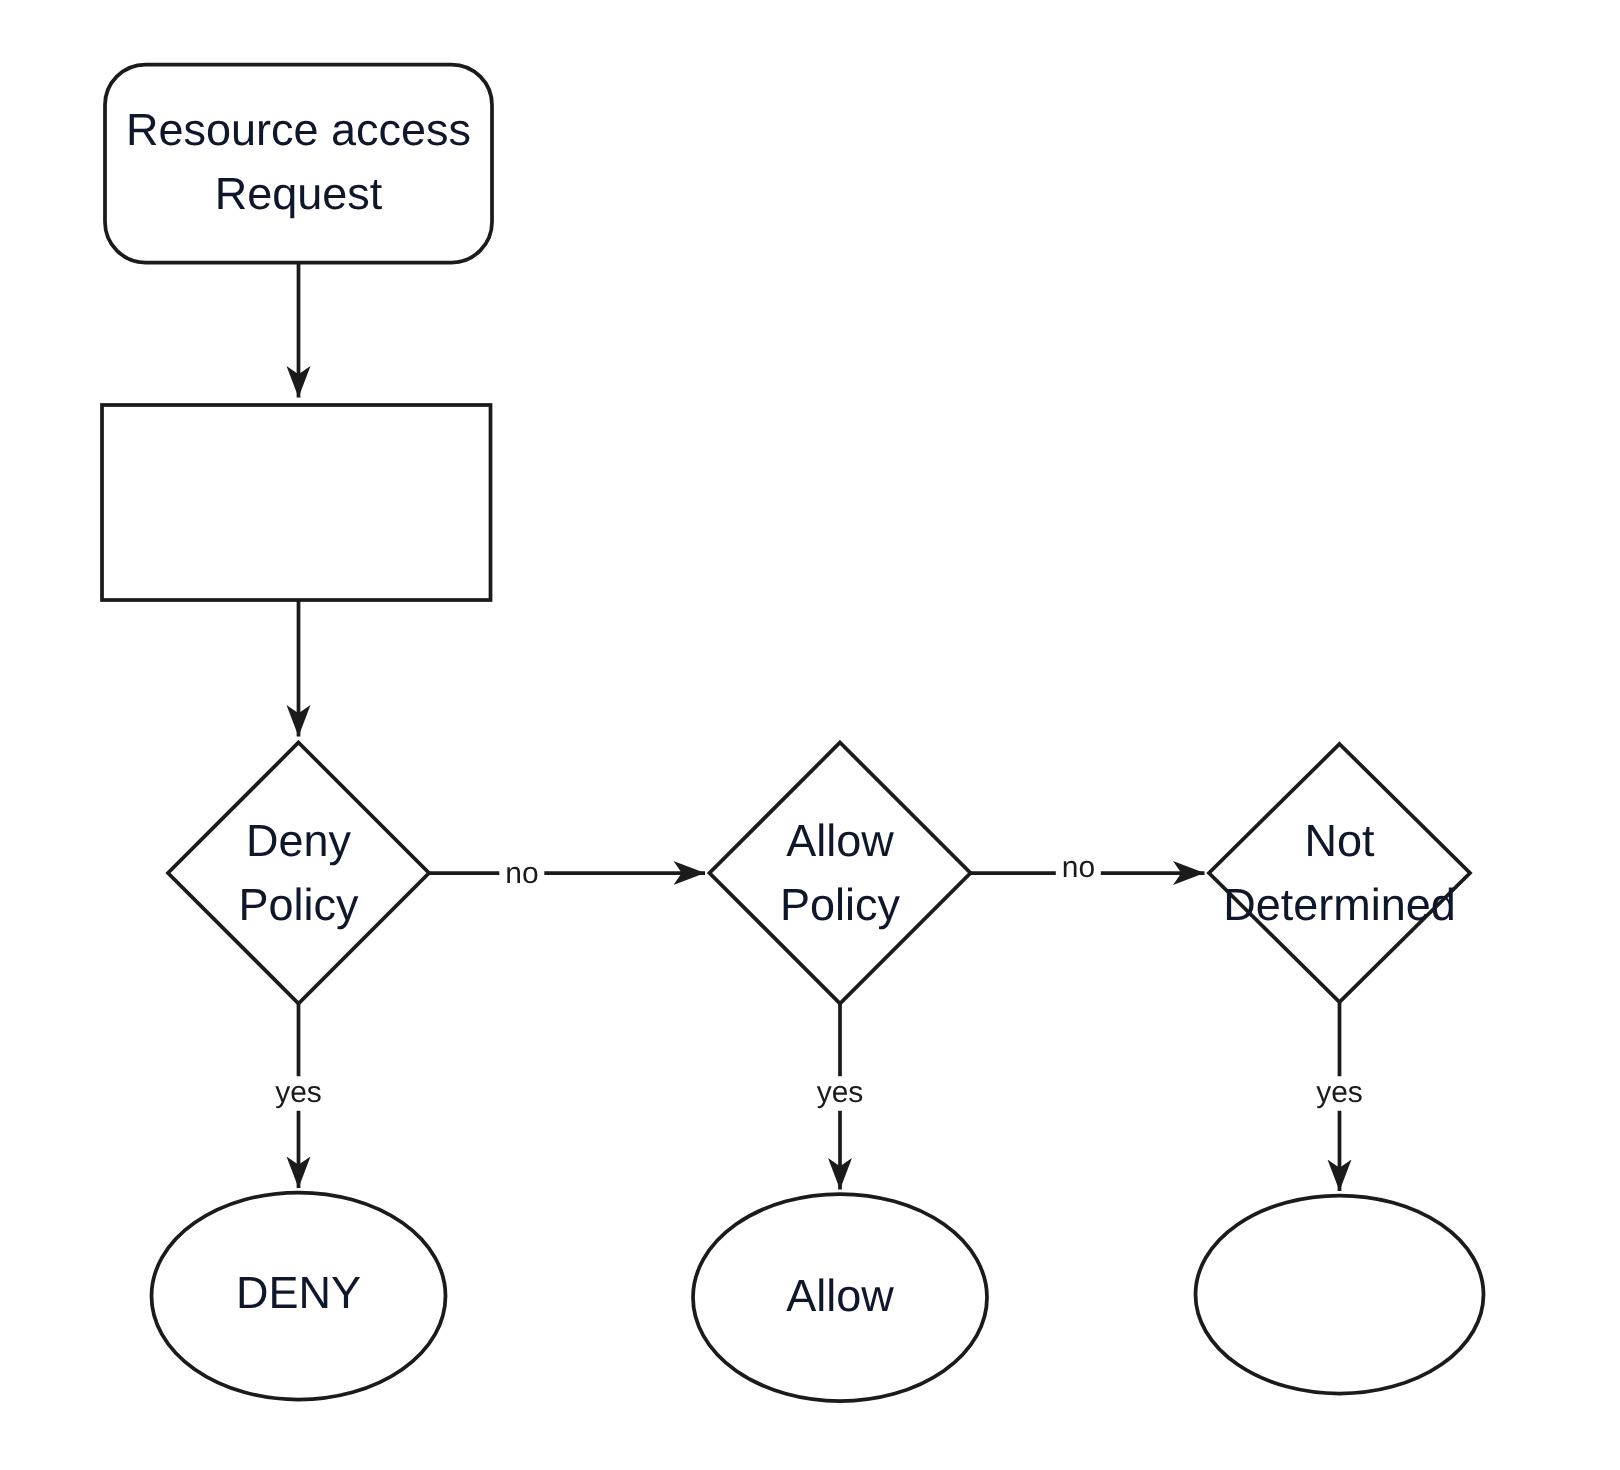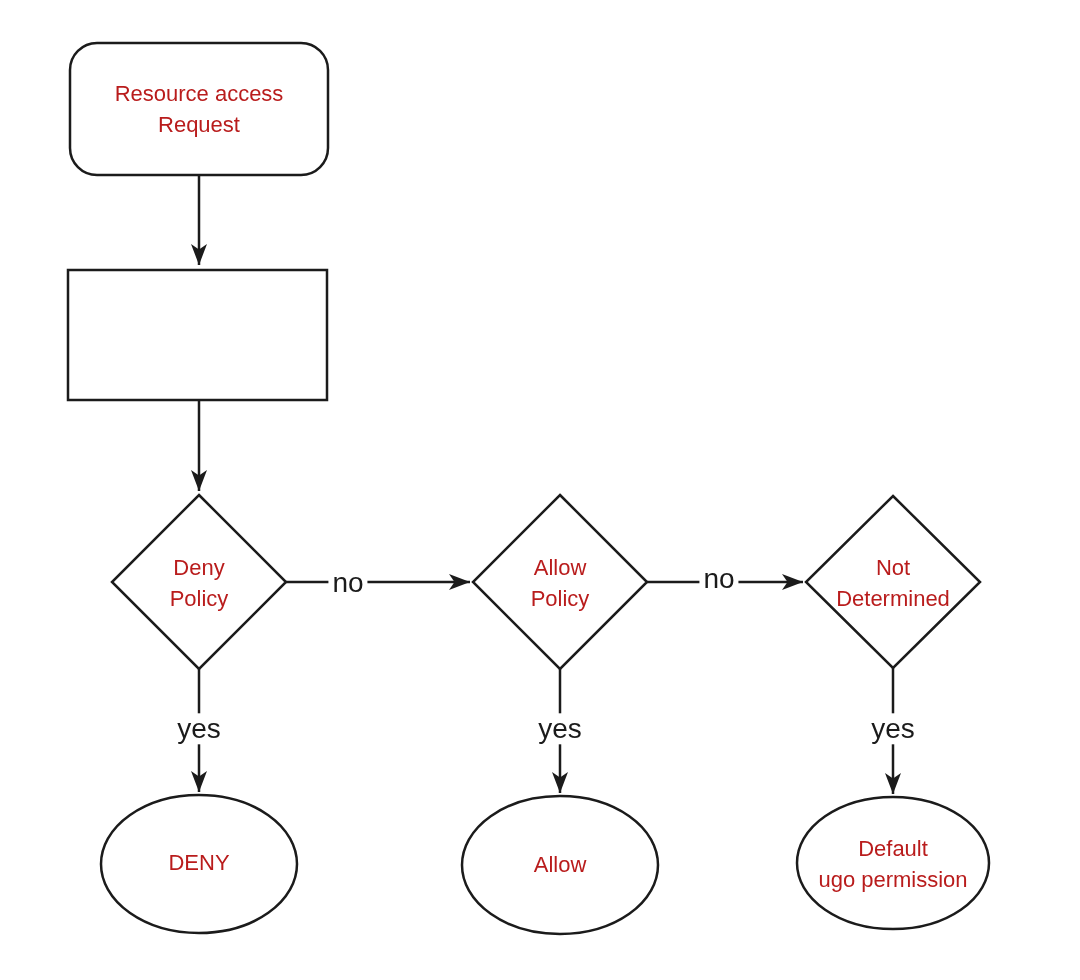--- a/index.html
+++ b/index.html
@@ -18,30 +18,30 @@
   #shapes {
     position: absolute;
     left: 0;
     top: 0;
   }
   .node-label {
     position: absolute;
     transform: translate(-50%, -50%);
     white-space: pre-line;
     text-align: center;
-    font-size: 22px;
+    font-size: 30px;
     line-height: 1.42;
-    color: #b91c1c;
+    color: #0f172a;
     pointer-events: none;
   }
   .edge-label {
     position: absolute;
     transform: translate(-50%, -50%);
     text-align: center;
-    font-size: 28px;
+    font-size: 20px;
     line-height: 1.05;
     color: #1b1b1b;
     background: #ffffff;
     padding: 1px 4px;
     pointer-events: none;
   }
 </style>
 </head>
 <body>
 
@@ -75,22 +75,20 @@
   <div class="node-label" style="left:199px; top:109px;">Resource access
 Request</div>
   <div class="node-label" style="left:199px; top:583px;">Deny
 Policy</div>
   <div class="node-label" style="left:560px; top:583px;">Allow
 Policy</div>
   <div class="node-label" style="left:893px; top:583px;">Not
 Determined</div>
   <div class="node-label" style="left:199px; top:863px;">DENY</div>
   <div class="node-label" style="left:560px; top:865px;">Allow</div>
-  <div class="node-label" style="left:893px; top:864px;">Default
-ugo permission</div>
 
   <div class="edge-label" style="left:348px; top:583px;">no</div>
   <div class="edge-label" style="left:719px; top:579px;">no</div>
   <div class="edge-label" style="left:199px; top:729px;">yes</div>
   <div class="edge-label" style="left:560px; top:729px;">yes</div>
   <div class="edge-label" style="left:893px; top:729px;">yes</div>
 
 </div>
 
 </body></html>

